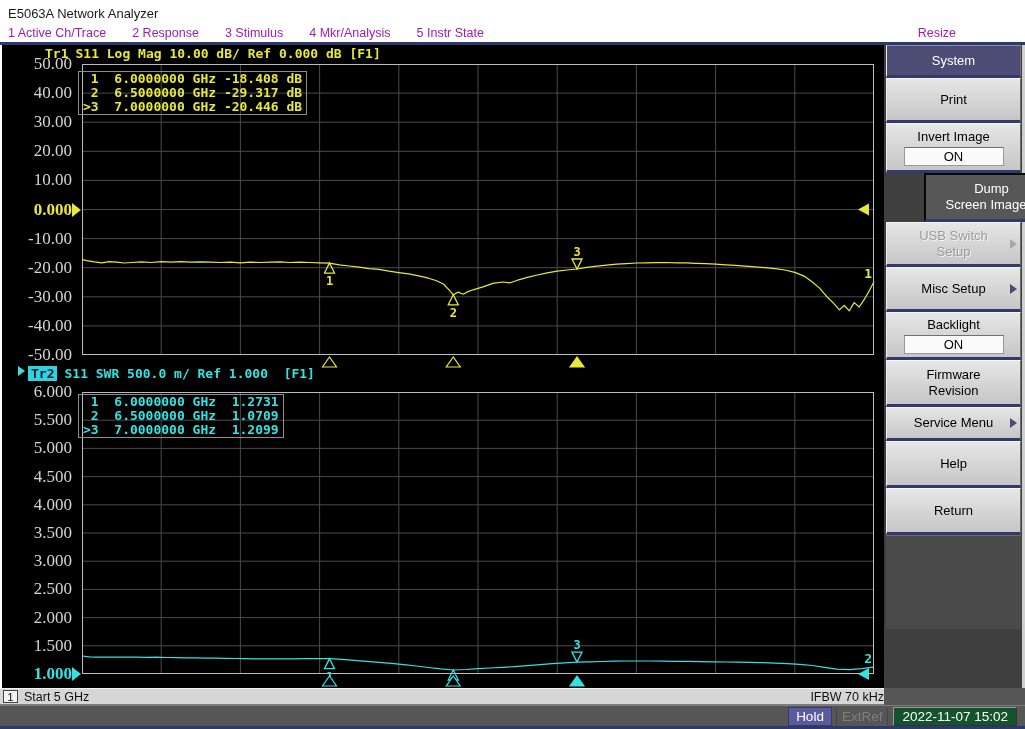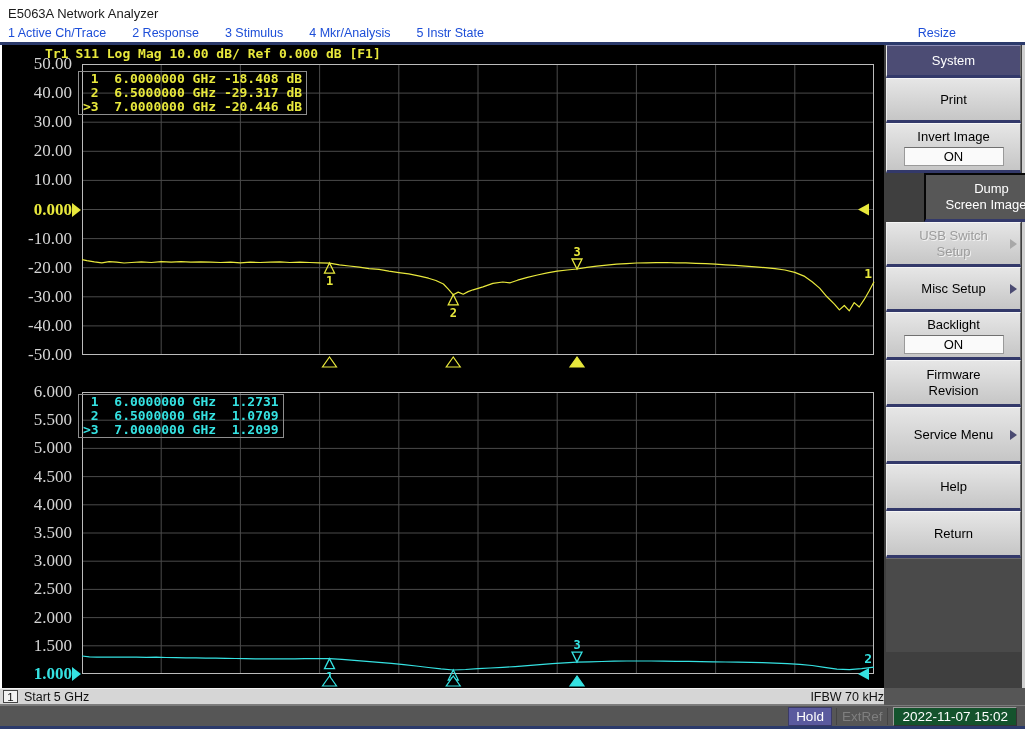--- a/index.html
+++ b/index.html
@@ -1,21 +1,21 @@
 <!DOCTYPE html>
 <html><head>
 <meta charset="utf-8">
 <style>
   * { margin:0; padding:0; box-sizing:border-box; }
   html,body { width:1025px; height:729px; background:#fff; font-family:"Liberation Sans",sans-serif; }
   #window { position:relative; width:1025px; height:729px; background:#fff; overflow:hidden; }
 
   
   #titlebar { position:absolute; left:0; top:0; width:1025px; height:24px; color:#1a1a1a; font-size:13px; padding:6px 0 0 8px; }
-  #menubar { position:absolute; left:0; top:24px; width:966px; height:18px; font-size:12.5px; color:#1d4ed8; display:flex; align-items:center; }
+  #menubar { position:absolute; left:0; top:24px; width:966px; height:18px; font-size:12.5px; color:#a21caf; display:flex; align-items:center; }
   #menu-items { display:flex; gap:26px; padding-left:8px; }
   .menu-item { cursor:default; }
   #resize-label { margin-left:auto; padding-right:10px; }
 
   #display-top-border { position:absolute; left:0; top:42px; width:1025px; height:3px; background:#2b3a6b; }
 
   
   #screen { position:absolute; left:2px; top:45px; width:882px; height:643px; background:#000; font-family:"DejaVu Sans Mono",monospace; }
   .trace-header { position:absolute; font-size:13px; font-weight:bold; white-space:pre; display:flex; align-items:flex-start; }
   .trace-arrow { width:0; height:0; border-left:7px solid; border-top:5px solid transparent; border-bottom:5px solid transparent; margin-right:3px; }
@@ -116,20 +116,21 @@
         <path d="M 371.2500000000001 293 L 364.2500000000001 303 L 378.2500000000001 303 Z" fill="#000" stroke="#e8e83c" stroke-width="1.2"></path>
         <g>
           <path d="M 495.0000000000001 204.99786 L 490.0000000000001 194.99786 L 500.0000000000001 194.99786 Z" fill="none" stroke="#e8e83c" stroke-width="1.3"></path>
           <text x="495.0000000000001" y="191.99786" fill="#e8e83c" font-size="12" font-weight="bold" text-anchor="middle" font-family="DejaVu Sans Mono,monospace">3</text>
         </g>
         <path d="M 495.0000000000001 293 L 488.0000000000001 303 L 502.0000000000001 303 Z" fill="#e8e83c" stroke="#e8e83c" stroke-width="1.2"></path>
         <path d="M 776 145.5 L 787 139.5 L 787 151.5 Z" fill="#e8e83c"></path>
         <text x="790" y="213.668" fill="#e8e83c" font-size="13" font-weight="bold" text-anchor="end" font-family="DejaVu Sans Mono,monospace">1</text>
       </svg>
       <div class="marker-table" style="left: 76px; top: 26px; color: rgb(232, 232, 60);"><div> 1  6.0000000 GHz -18.408 dB</div><div> 2  6.5000000 GHz -29.317 dB</div><div>&gt;3  7.0000000 GHz -20.446 dB</div></div>
+      <div class="trace-header" style="left: 16px; top: 321px;"><span class="trace-arrow" style="border-left-color: rgb(53, 226, 226);"></span><span class="trace-name-active" style="background: rgb(53, 208, 224); color: rgb(0, 34, 42);">Tr2</span><span class="trace-rest" style="color: rgb(53, 226, 226);">S11 SWR 500.0 m/ Ref 1.000  [F1]</span></div>
       <div class="ytick" style="left: 0px; top: 339px;">6.000</div>
       <div class="ytick" style="left: 0px; top: 367.2px;">5.500</div>
       <div class="ytick" style="left: 0px; top: 395.4px;">5.000</div>
       <div class="ytick" style="left: 0px; top: 423.6px;">4.500</div>
       <div class="ytick" style="left: 0px; top: 451.8px; padding-left: 19px;">4.000</div>
       <div class="ytick" style="left: 0px; top: 480px;">3.500</div>
       <div class="ytick" style="left: 0px; top: 508.2px;">3.000</div>
       <div class="ytick" style="left: 0px; top: 536.4px;">2.500</div>
       <div class="ytick" style="left: 0px; top: 564.6px;">2.000</div>
       <div class="ytick" style="left: 0px; top: 592.8px;">1.500</div>
@@ -199,18 +200,18 @@
       <div class="softkey" style="height: 45px;"><div>Print</div></div>
       <div class="softkey" style="height: 50px;"><div>Invert Image</div><div class="value-box">ON</div></div>
       <div class="softkey selected" style="height: 49px; margin-left: 40px;"><div>Dump
 Screen Image...</div></div>
       <div class="softkey disabled" style="height: 45px;"><div>USB Switch
 Setup</div><span class="submenu-arrow"></span></div>
       <div class="softkey" style="height: 45px;"><div>Misc Setup</div><span class="submenu-arrow"></span></div>
       <div class="softkey" style="height: 48px;"><div>Backlight</div><div class="value-box">ON</div></div>
       <div class="softkey" style="height: 47px;"><div>Firmware
 Revision</div></div>
-      <div class="softkey" style="height: 57px;"><div>Service Menu</div><span class="submenu-arrow"></span></div>
+      <div class="softkey" style="height: 34px;"><div>Service Menu</div><span class="submenu-arrow"></span></div>
       <div class="softkey" style="height: 47px;"><div>Help</div></div>
       <div class="softkey" style="height: 47px;"><div>Return</div></div>
       <div id="sidebar-filler" style="height: 94px;"></div>
     </div>
 </div>
 
 </body></html>

